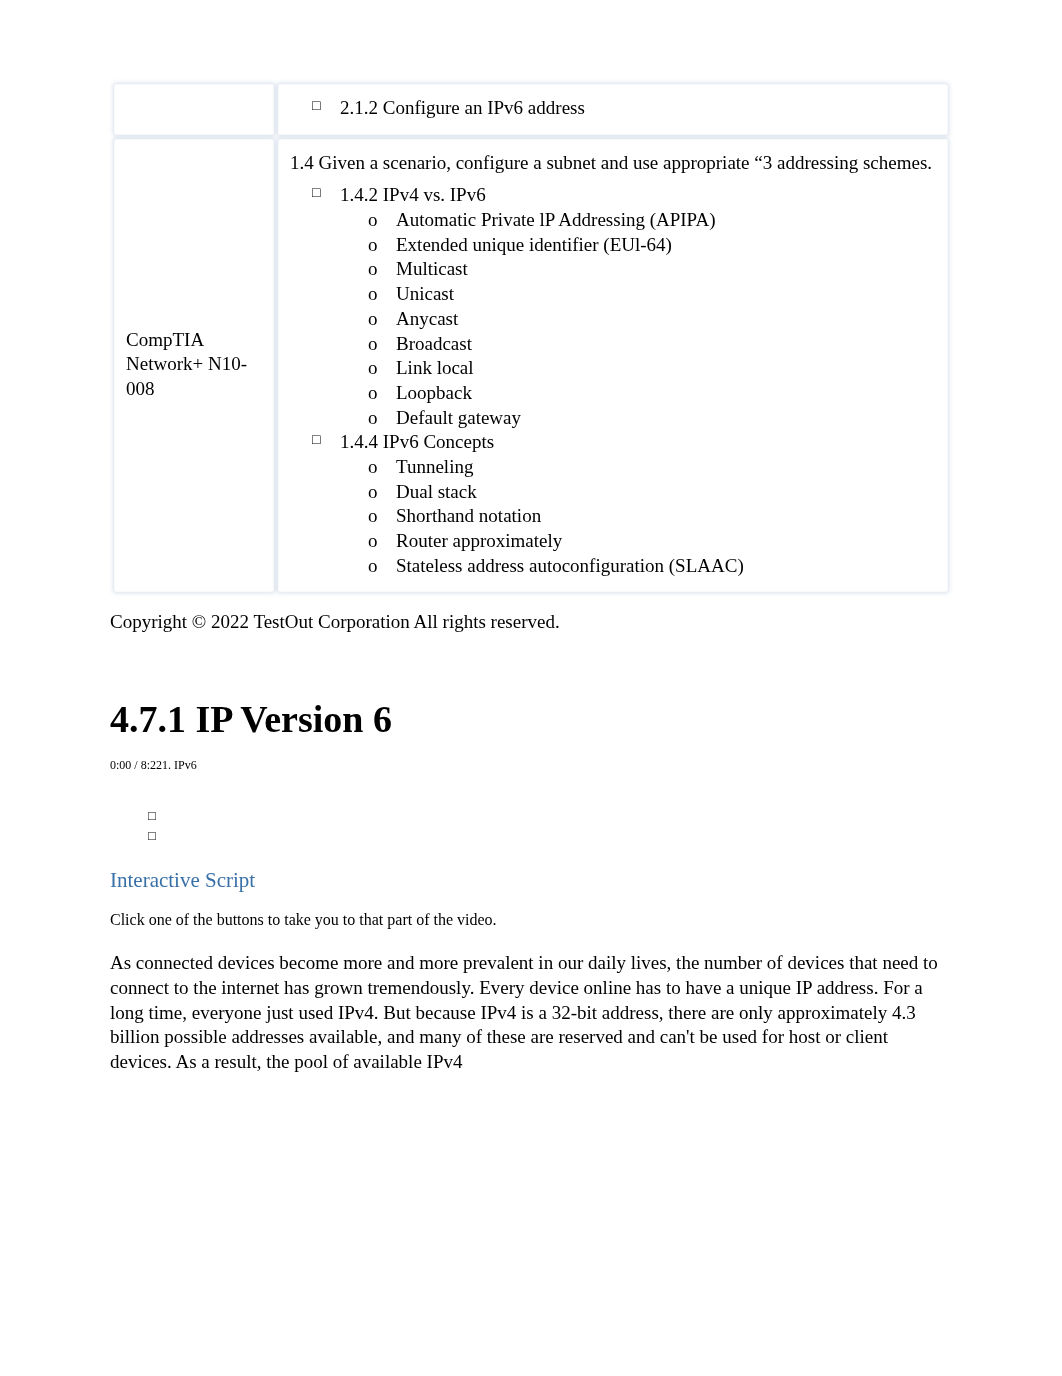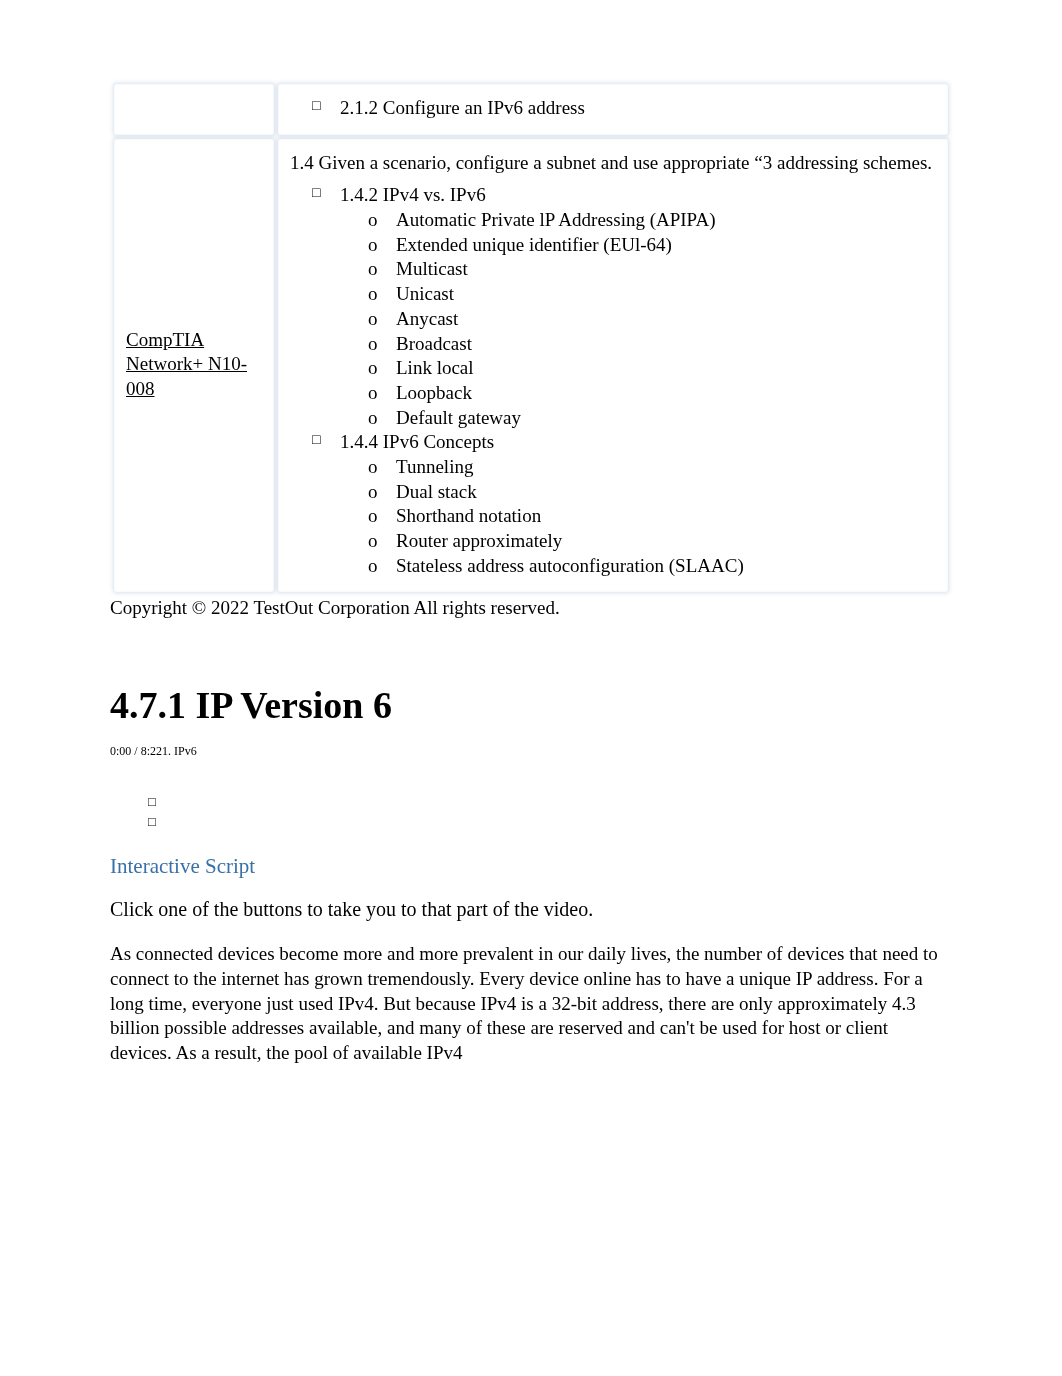--- a/index.html
+++ b/index.html
@@ -17,33 +17,33 @@
     border-collapse: separate;
     border-spacing: 4px;
   }
   table.main td {
     background: #ffffff;
     box-shadow: 0 0 4px 1px rgba(100,130,180,0.25), inset 0 0 2px rgba(100,130,180,0.15);
     border-radius: 2px;
     padding: 12px 12px 14px 12px;
     vertical-align: middle;
   }
-  table.main td.left { width: 160px; vertical-align: middle; text-decoration: underline; }
+  table.main td.left { width: 160px; vertical-align: middle; }
   .bullet-line { display: flex; padding-left: 22px; }
   .bullet-glyph { width: 28px; flex: none; font-family: Arial, sans-serif; font-size: 14px; color: #000; }
   .sub-line { display: flex; padding-left: 78px; }
   .sub-glyph { width: 28px; flex: none; }
   .intro { margin-bottom: 8px; }
-  .copyright { font-size: 19px; }
+  .copyright { margin-top: 14px; font-size: 19px; }
   h1.section { font-size: 38px; font-weight: 700; margin-top: 60px; margin-bottom: 14px; }
   .timecode { font-size: 12px; margin-bottom: 32px; }
   .empty-bullets { padding-left: 38px; margin-bottom: 22px; }
   .empty-bullets div { font-family: Arial, sans-serif; font-size: 13px; color:#000; line-height:1.5; }
   .script-link { color: #3870a8; font-size: 21px; margin-bottom: 16px; }
-  .script-sub { font-size: 20px; margin-bottom: 20px; }
+  .script-sub { font-size: 16px; margin-bottom: 20px; }
   .para { font-size: 19px; line-height: 1.3; margin-top: 9px; }
 </style>
 </head>
 <body>
 
 <table class="main">
   <tbody>
       <tr>
     <td class="left">
       <span></span>

